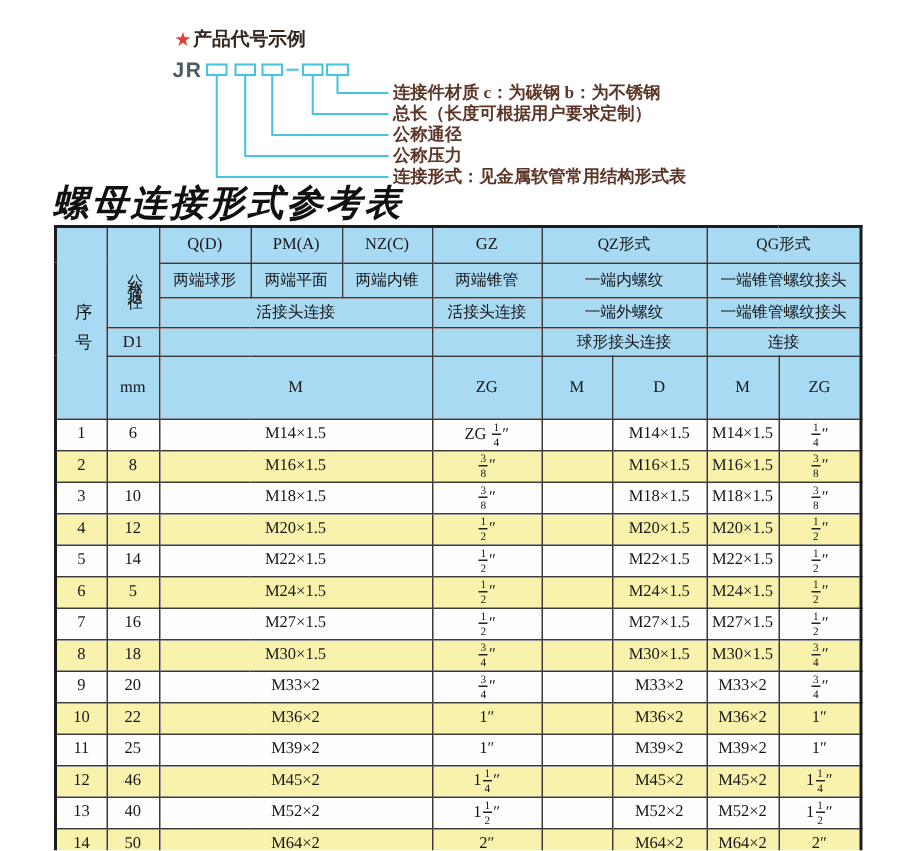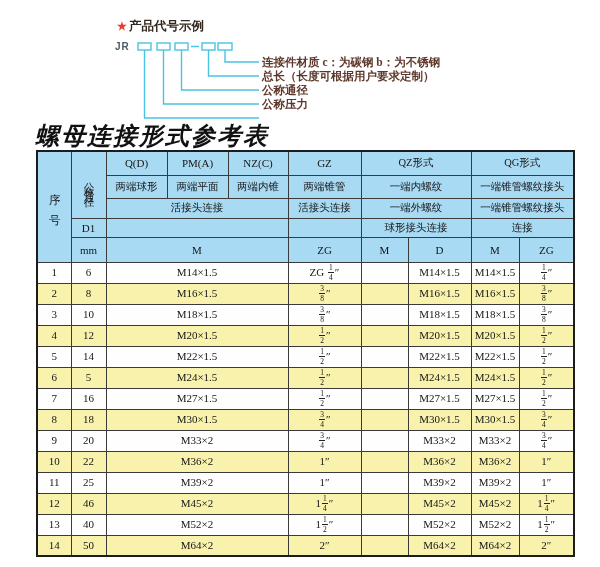--- a/index.html
+++ b/index.html
@@ -5,39 +5,39 @@
   html,body{margin:0;padding:0;background:#ffffff;}
   .page{position:relative;width:600px;height:567px;background:#fff;overflow:hidden;
         font-family:"Liberation Serif","DejaVu Serif",serif;}
 
   
   .diagram-svg{position:absolute;left:0;top:0;width:600px;height:132px;}
   .star-title{position:absolute;left:117px;top:19px;font-size:12.5px;font-weight:bold;
               color:#33281f;white-space:nowrap;line-height:14px;}
   .star-title .star{color:#e63b2e;margin-right:2px;font-size:11px;}
   .jr-label{position:absolute;left:115px;top:41px;font-family:"Liberation Sans","DejaVu Sans",sans-serif;
-            font-size:10px;font-weight:bold;color:#4c5a62;letter-spacing:1px;line-height:11px;}
+            font-size:14px;font-weight:bold;color:#4c5a62;letter-spacing:1px;line-height:11px;}
   .dlabel{position:absolute;left:262px;font-size:11.5px;font-weight:bold;color:#5e372b;
           line-height:12px;white-space:nowrap;}
   .dlabel.l1{top:56px}.dlabel.l2{top:70px}.dlabel.l3{top:84px}.dlabel.l4{top:98px}.dlabel.l5{top:112px}
 
   
   .table-title{position:absolute;left:35px;top:125px;font-size:24px;font-weight:bold;
                font-style:italic;color:#111;letter-spacing:2px;line-height:22px;}
 
   
   table.ref{position:absolute;left:36px;top:150px;width:537px;border-collapse:collapse;
             table-layout:fixed;border:2px solid #1c1c1c;}
   table.ref th,table.ref td{border:1px solid #3a3a3a;padding:0;text-align:center;
             vertical-align:middle;font-weight:normal;overflow:hidden;color:#161616;}
   thead th{background:#a9daf3;font-size:10.5px;margin-top:16px;}
   thead th.latin{font-size:11px;}
   tbody td{font-size:11px;background:#fefefe;line-height:1;}
   tr.row-yellow td{background:#f8f2ad;}
-  tr.hr1{height:24px}tr.hr2{height:23px}tr.hr3{height:20px}tr.hr4{height:19px}tr.hr5{height:25px}
+  tr.hr1{height:24px}tr.hr2{height:23px}tr.hr3{height:20px}tr.hr4{height:19px}tr.hr5{height:42px}
   tbody tr{height:21px;}
 
   .vtext{writing-mode:vertical-lr;text-orientation:upright;margin:0 auto;display:inline-block;}
   th.seq .vtext{letter-spacing:1.9em;font-size:11.5px;}
   th.dn .vtext{letter-spacing:0.45em;font-size:10.5px;}
 
   
   .frac{display:inline-flex;flex-direction:column;vertical-align:middle;font-size:7.5px;
         line-height:1;text-align:center;margin:0 1px;}
   .frac .num{border-bottom:1px solid #222;padding:0 1px 1px;}
@@ -66,20 +66,21 @@
 
   <div class="star-title">
     <span class="star">★</span><span>产品代号示例</span>
   </div>
   <div class="jr-label">JR</div>
 
   <div class="dlabel l2">总长（长度可根据用户要求定制）</div>
   <div class="dlabel l1">连接件材质  c：为碳钢  b：为不锈钢</div>
   <div class="dlabel l3">公称通径</div>
   <div class="dlabel l4">公称压力</div>
+  <div class="dlabel l5">连接形式：见金属软管常用结构形式表</div>
 
   <div class="table-title">螺母连接形式参考表</div>
 
   <table class="ref">
     <colgroup>
       <col style="width:34px">
         <col style="width:35px">
       <col style="width:61px">
         <col style="width:61px">
         <col style="width:60px">

